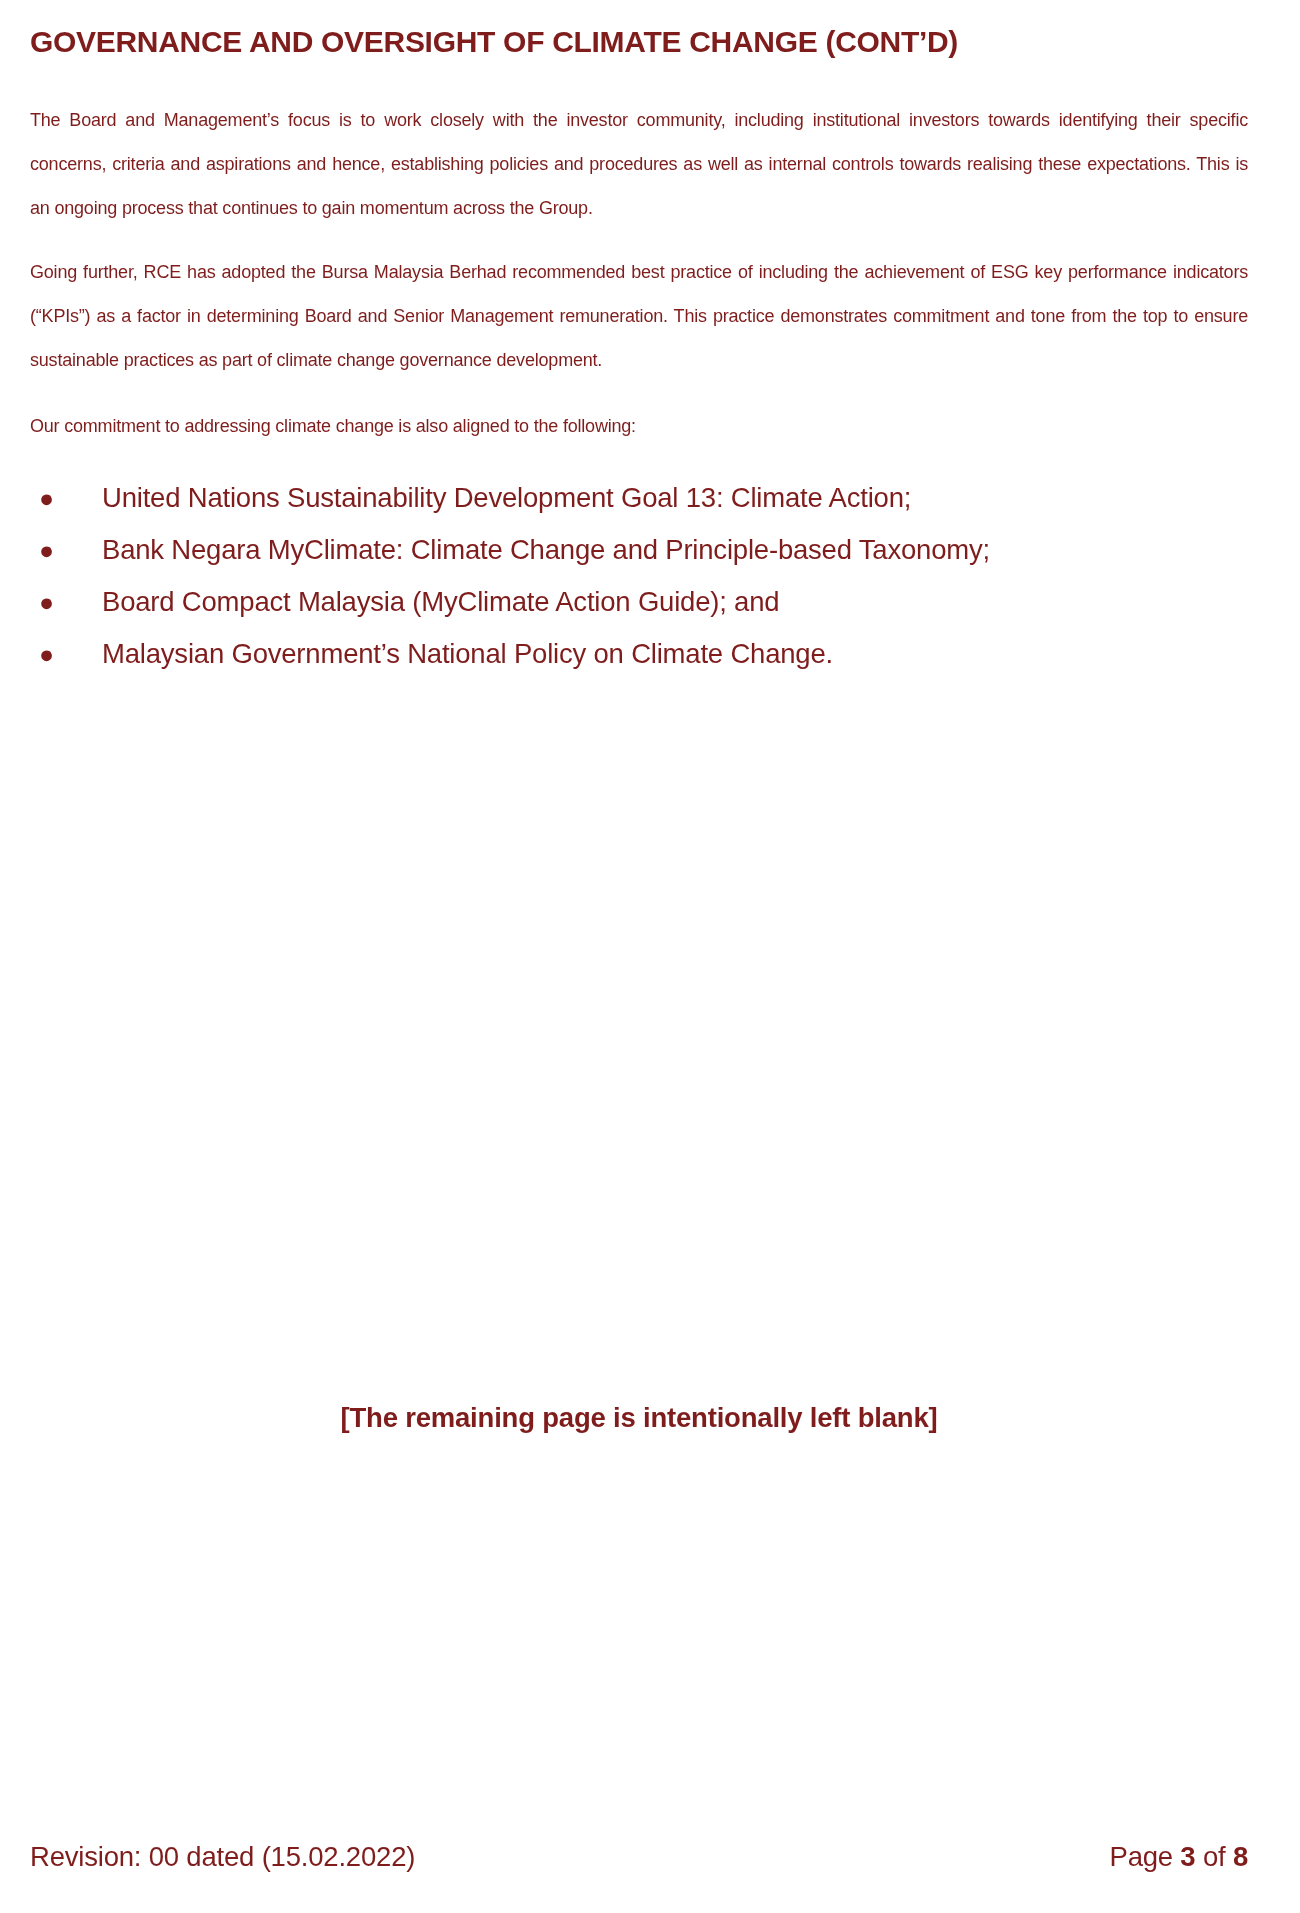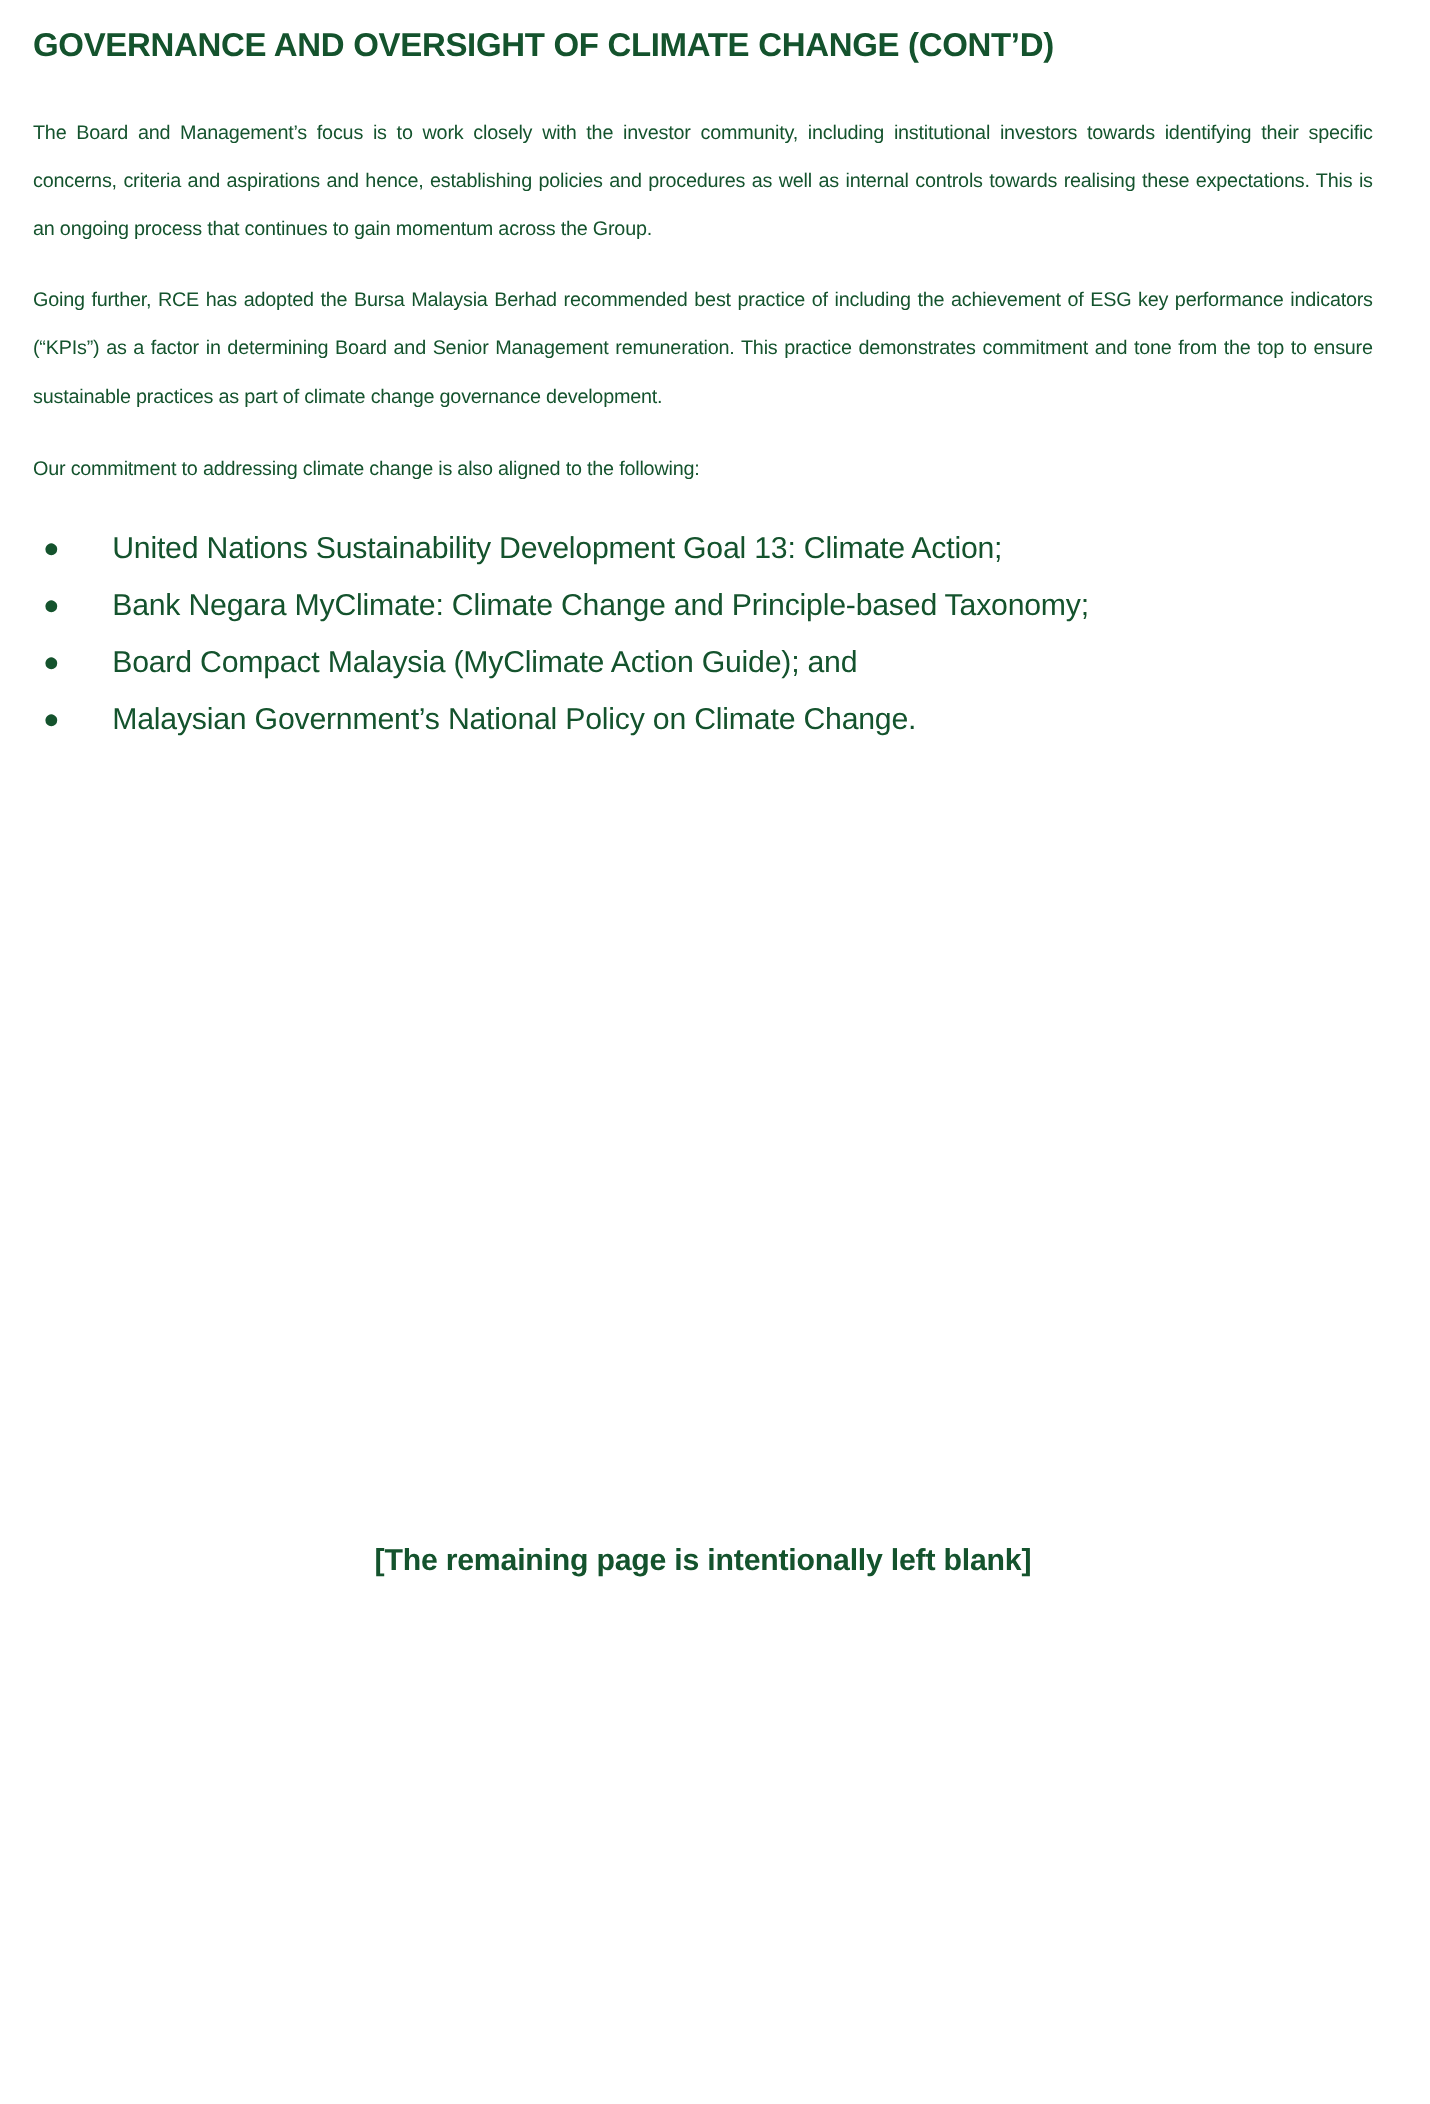--- a/index.html
+++ b/index.html
@@ -6,21 +6,21 @@
   html, body {
     margin: 0;
     padding: 0;
     background: #ffffff;
   }
   .page {
     position: relative;
     width: 1300px;
     height: 1913px;
     background: #ffffff;
-    color: #14532d;
+    color: #7f1d1d;
     font-family: "Liberation Sans", sans-serif;
     overflow: hidden;
   }
   .content {
     position: absolute;
     left: 30px;
     right: 52px;
     top: 22px;
   }
   .doc-title {
@@ -124,13 +124,17 @@
       <div class="bullet-item">
         <span class="bullet-glyph">●</span>
         <span class="bullet-text">Malaysian Government’s National Policy on Climate Change.</span>
       </div>
 
     </div>
   </div>
 
   <div class="blank-notice">[The remaining page is intentionally left blank]</div>
 
+  <div class="footer">
+    <span>Revision: 00 dated (15.02.2022)</span>
+    <span><span>Page </span><b>3</b><span> of </span><b>8</b></span>
+  </div>
 </div>
 
 </body></html>

